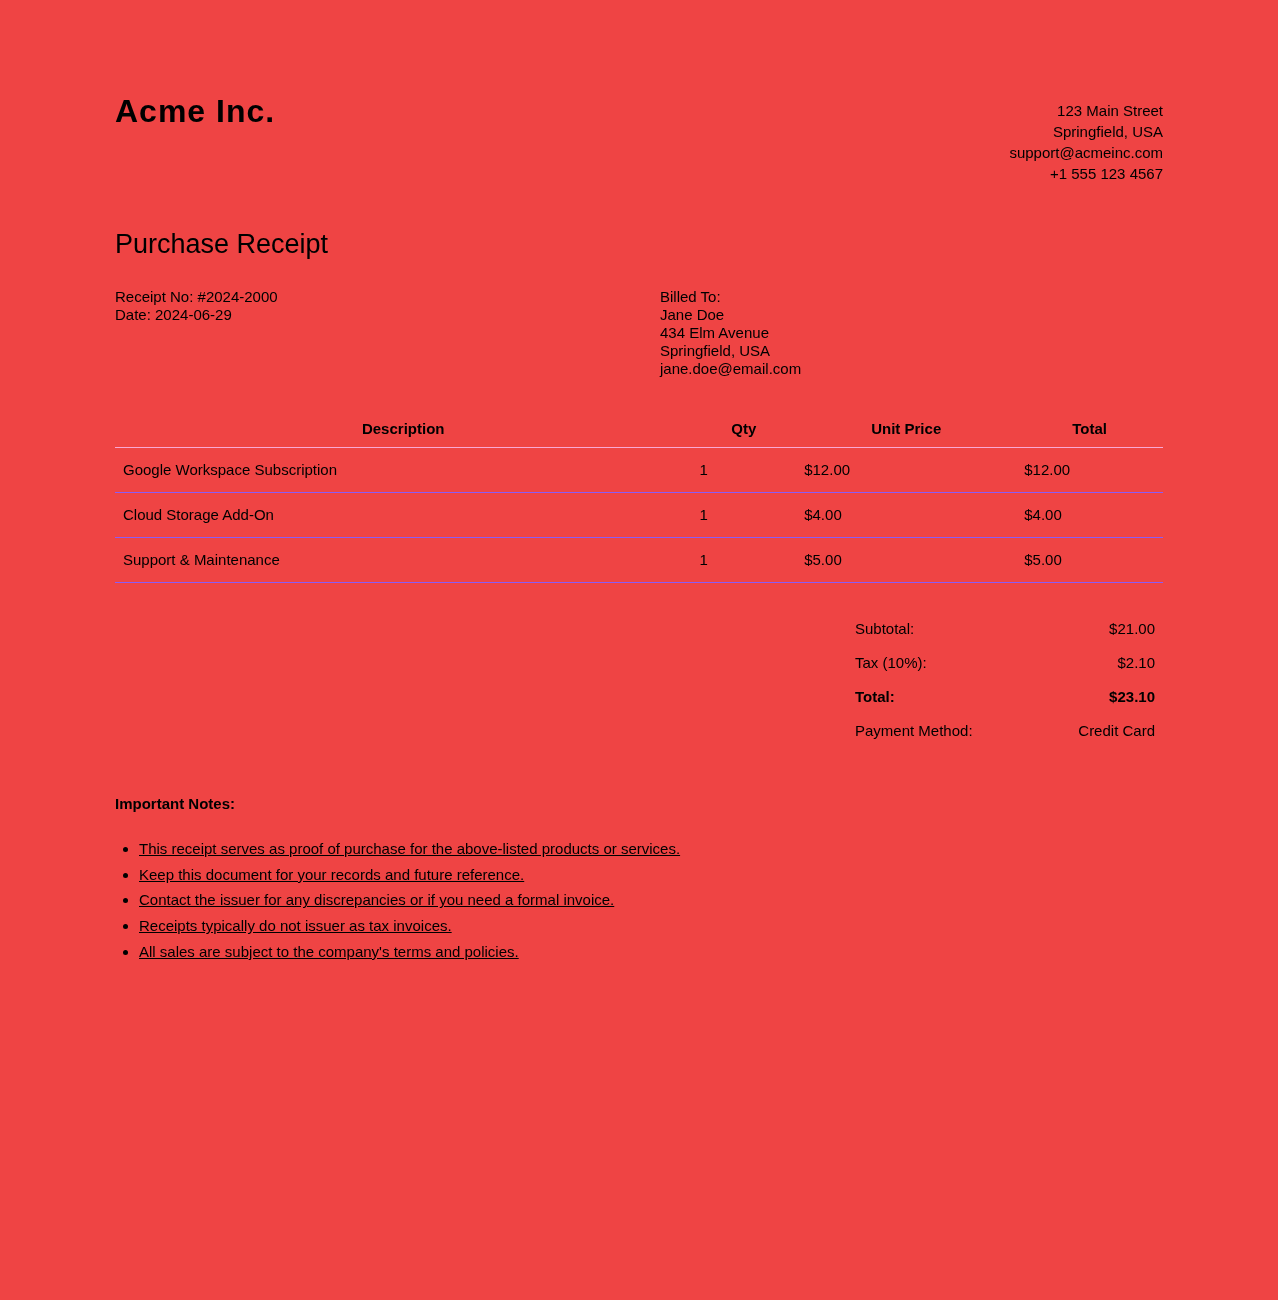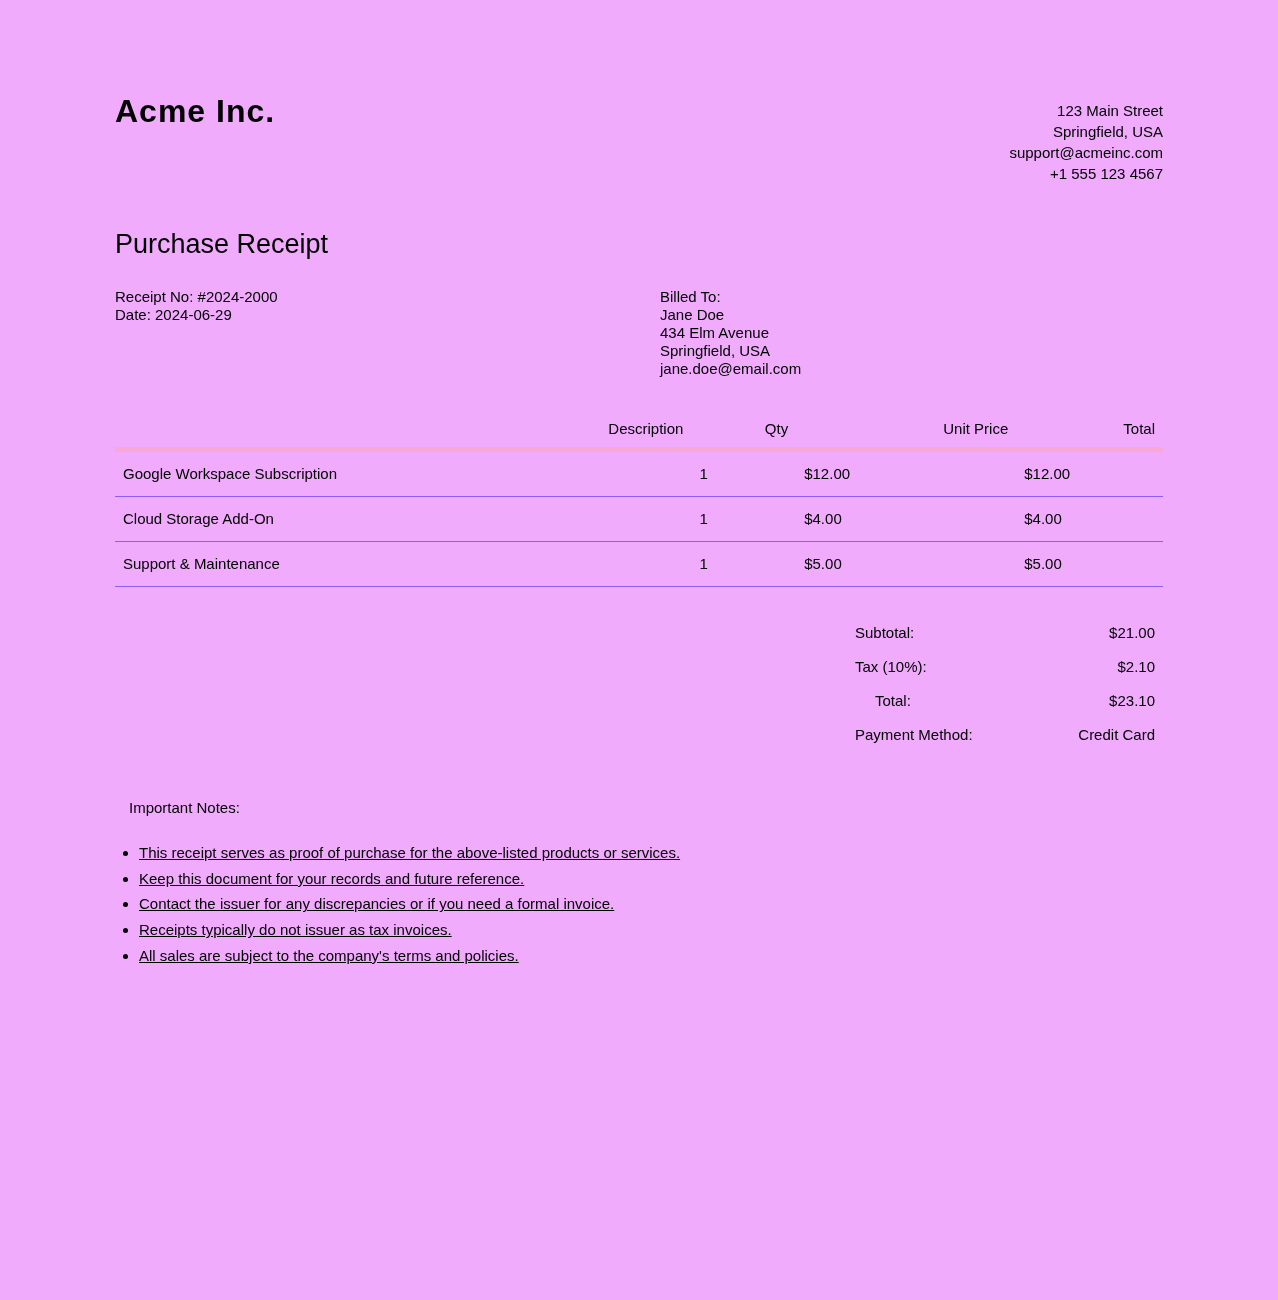--- a/index.html
+++ b/index.html
@@ -6,21 +6,21 @@
   html, body { background: #ffffff; }
   body {
     font-family: "Liberation Sans", sans-serif;
     color: #000000;
     width: 1278px;
   }
   .page {
     width: 1278px;
     height: 1300px;
     padding: 0 115px;
-    background: #f0abfc;
+    background: #ef4444;
     overflow: hidden;
   }
   .header {
     display: flex;
     justify-content: space-between;
     align-items: flex-start;
     padding-top: 90px;
   }
   .company-name {
     font-size: 32px;
@@ -49,24 +49,24 @@
   }
   .meta-left { width: 545px; }
   .b { font-weight: normal; }
   .items-table {
     width: 100%;
     border-collapse: collapse;
     margin-top: 32px;
     font-size: 15px;
   }
   .items-table th {
-    text-align: right;
-    font-weight: normal;
+    text-align: center;
+    font-weight: bold;
     padding: 10px 8px;
-    border-bottom: 5px solid #f9a8d4;
+    border-bottom: 1px solid #f9a8d4;
   }
   .items-table td {
     text-align: left;
     padding: 13px 8px;
     border-bottom: 1px solid #8b5cf6;
     line-height: 18px;
   }
   .col-desc  { width: 55%; }
   .col-qty   { width: 10%; }
   .col-price { width: 21%; }
@@ -78,29 +78,28 @@
     width: 300px;
     font-size: 15px;
   }
   .totals-row {
     display: flex;
     justify-content: space-between;
     align-items: center;
     height: 34px;
   }
   .totals-row.bold .t-label,
-  .totals-row.bold .t-value { font-weight: normal; margin-left: 20px; }
+  .totals-row.bold .t-value { font-weight: bold; }
   .notes {
     margin-top: 48px;
     font-size: 15px;
   }
   .notes-heading {
-    font-weight: normal;
+    font-weight: bold;
     line-height: 18px;
-    margin-left: 14px;
   }
   .notes ul {
     margin-top: 23px;
     padding-left: 24px;
     list-style-type: disc;
   }
   .notes li {
     line-height: 25.7px;
     text-decoration: underline;
   }

